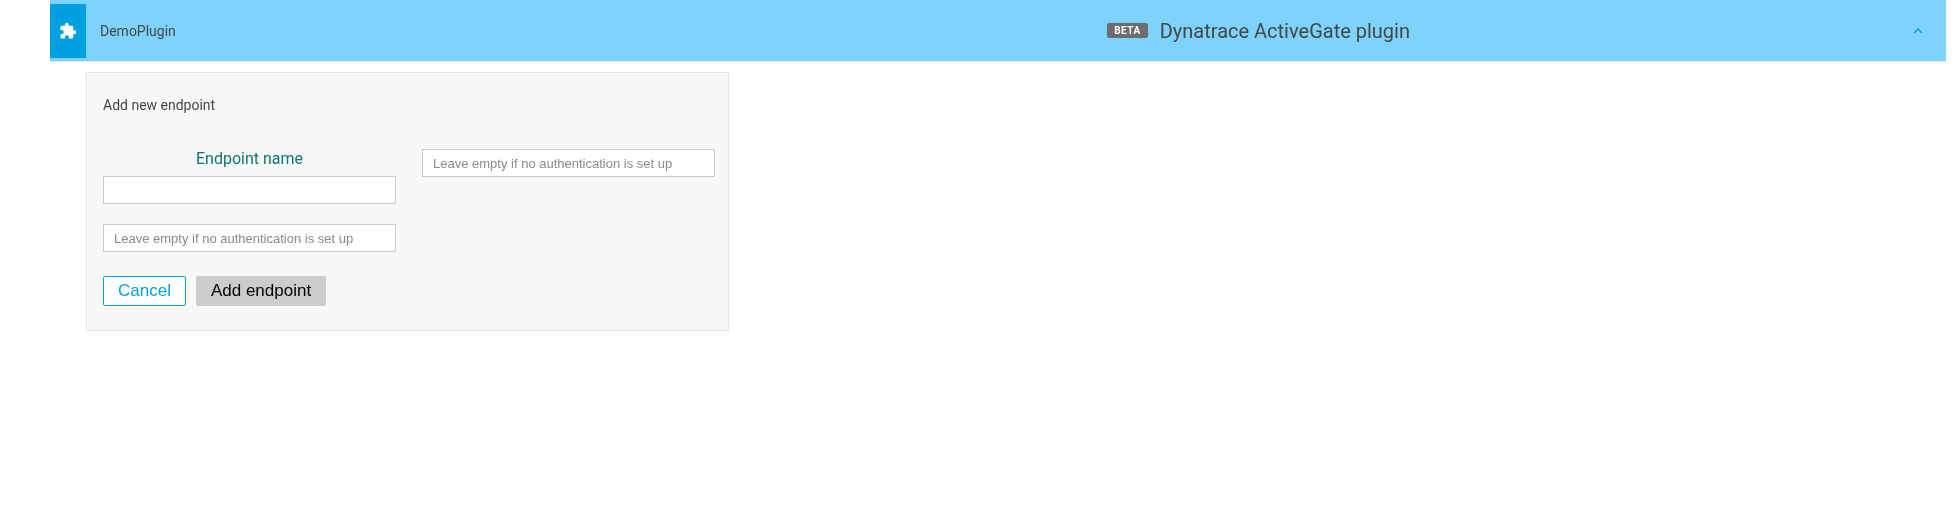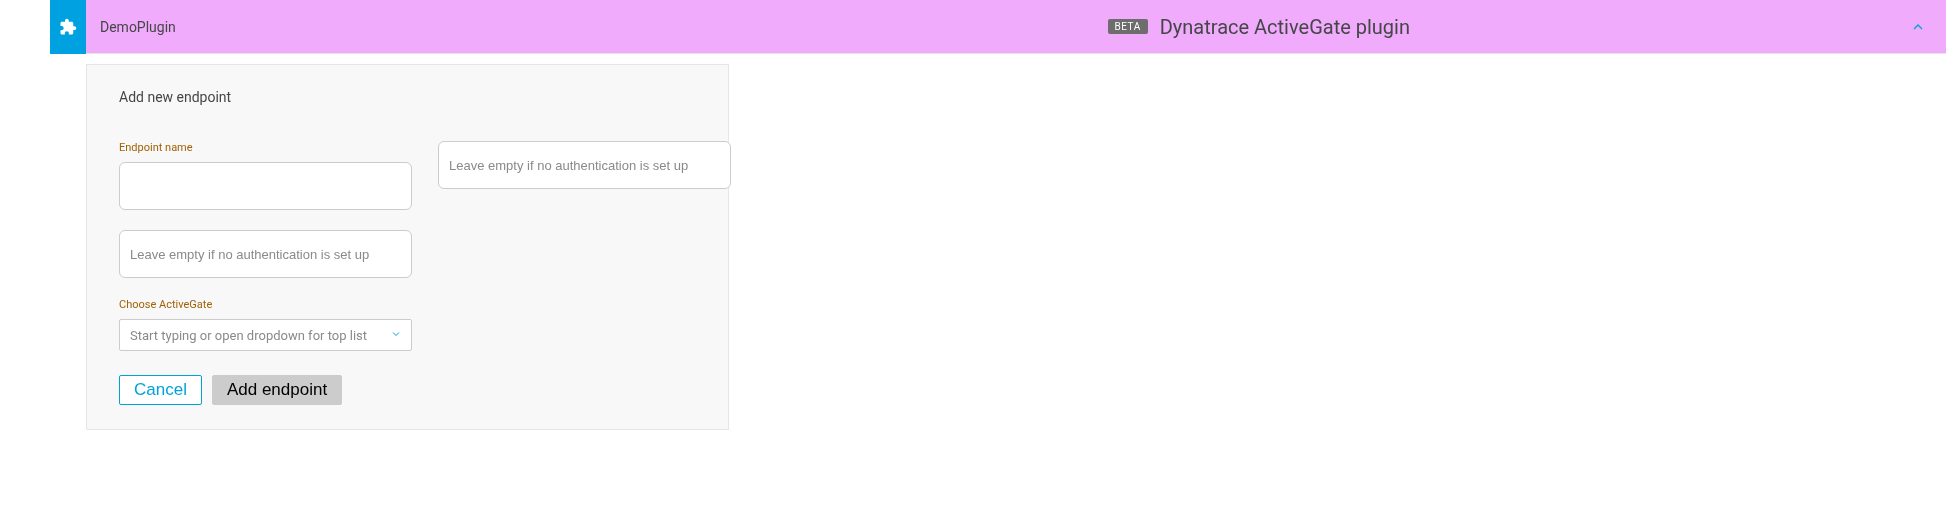--- a/index.html
+++ b/index.html
@@ -13,22 +13,22 @@
       color: #454646;
       font-size: 14px;
     }
     .container {
       padding-left: 50px;
       padding-right: 10px;
     }
     .header-row {
       display: flex;
       align-items: center;
-      background: #f0abfc;
-      height: 54px;
+      background: #7dd3fc;
+      height: 62px;
       border-bottom: 1px solid #e6e6e6;
     }
     .plugin-icon-box {
       width: 36px;
       height: 54px;
       background: #00a1e0;
       display: flex;
       align-items: center;
       justify-content: center;
       flex-shrink: 0;
@@ -43,21 +43,21 @@
       color: #454646;
       font-size: 14px;
     }
     .header-spacer {
       flex: 1;
     }
     .beta-badge {
       background: #6d6d6d;
       color: #ffffff;
       font-size: 10px;
-      font-weight: 400;
+      font-weight: 700;
       padding: 2px 7px;
       letter-spacing: 0.5px;
       border-radius: 2px;
       margin-right: 12px;
     }
     .plugin-type {
       color: #454646;
       font-size: 20px;
       margin-right: 500px;
     }
@@ -74,51 +74,52 @@
       stroke: #00a3d8;
       stroke-width: 2;
       fill: none;
     }
     .form-panel {
       background: #f8f8f8;
       border: 1px solid #e6e6e6;
       margin-top: 10px;
       margin-left: 36px;
       width: 643px;
-      padding: 24px 16px 24px 32px;
+      padding: 24px 16px 24px 16px;
     }
     .form-title {
       font-size: 14px;
       color: #454646;
       margin-bottom: 36px;
     }
     .form-grid {
       display: grid;
       grid-template-columns: 293px 293px;
       column-gap: 26px;
       row-gap: 20px;
     }
     .field {
       display: flex;
       flex-direction: column;
     }
     .field-label {
-      font-size: 11px;
-      color: #a16207;
+      font-size: 16px;
+      color: #0f766e;
       margin-bottom: 8px;
+      text-align: center;
     }
     .text-input {
-      height: 48px;
+      height: 28px;
       border: 1px solid #cccccc;
       background: #ffffff;
       padding: 0 10px;
       font-size: 13px;
       color: #454646;
       outline: none;
-      border-radius: 6px;
+      border-radius: 0;
     }
     .text-input::placeholder {
       color: #8a8a8a;
     }
     .select-wrap {
       position: relative;
       width: 293px;
     }
     .select-display {
       height: 32px;
@@ -208,31 +209,20 @@
         <input type="text" class="text-input" placeholder="Leave empty if no authentication is set up" style="">
       </div>
 
       <div class="field">
         <input type="password" class="text-input" placeholder="Leave empty if no authentication is set up" style="">
       </div>
 
       <div class="field">
       </div>
 
-      <div class="field">
-        <label class="field-label">Choose ActiveGate</label>
-        <div class="select-wrap">
-          <div class="select-display">Start typing or open dropdown for top list</div>
-          <div class="select-chevron">
-            <svg viewBox="0 0 24 24">
-              <polyline points="6 9 12 15 18 9"></polyline>
-            </svg>
-          </div>
-        </div>
-      </div>
     </div>
 
     <div class="actions">
       <button class="btn btn-cancel">Cancel</button>
       <button class="btn btn-add">Add endpoint</button>
     </div>
   </div>
 </div>
 
 </body></html>

